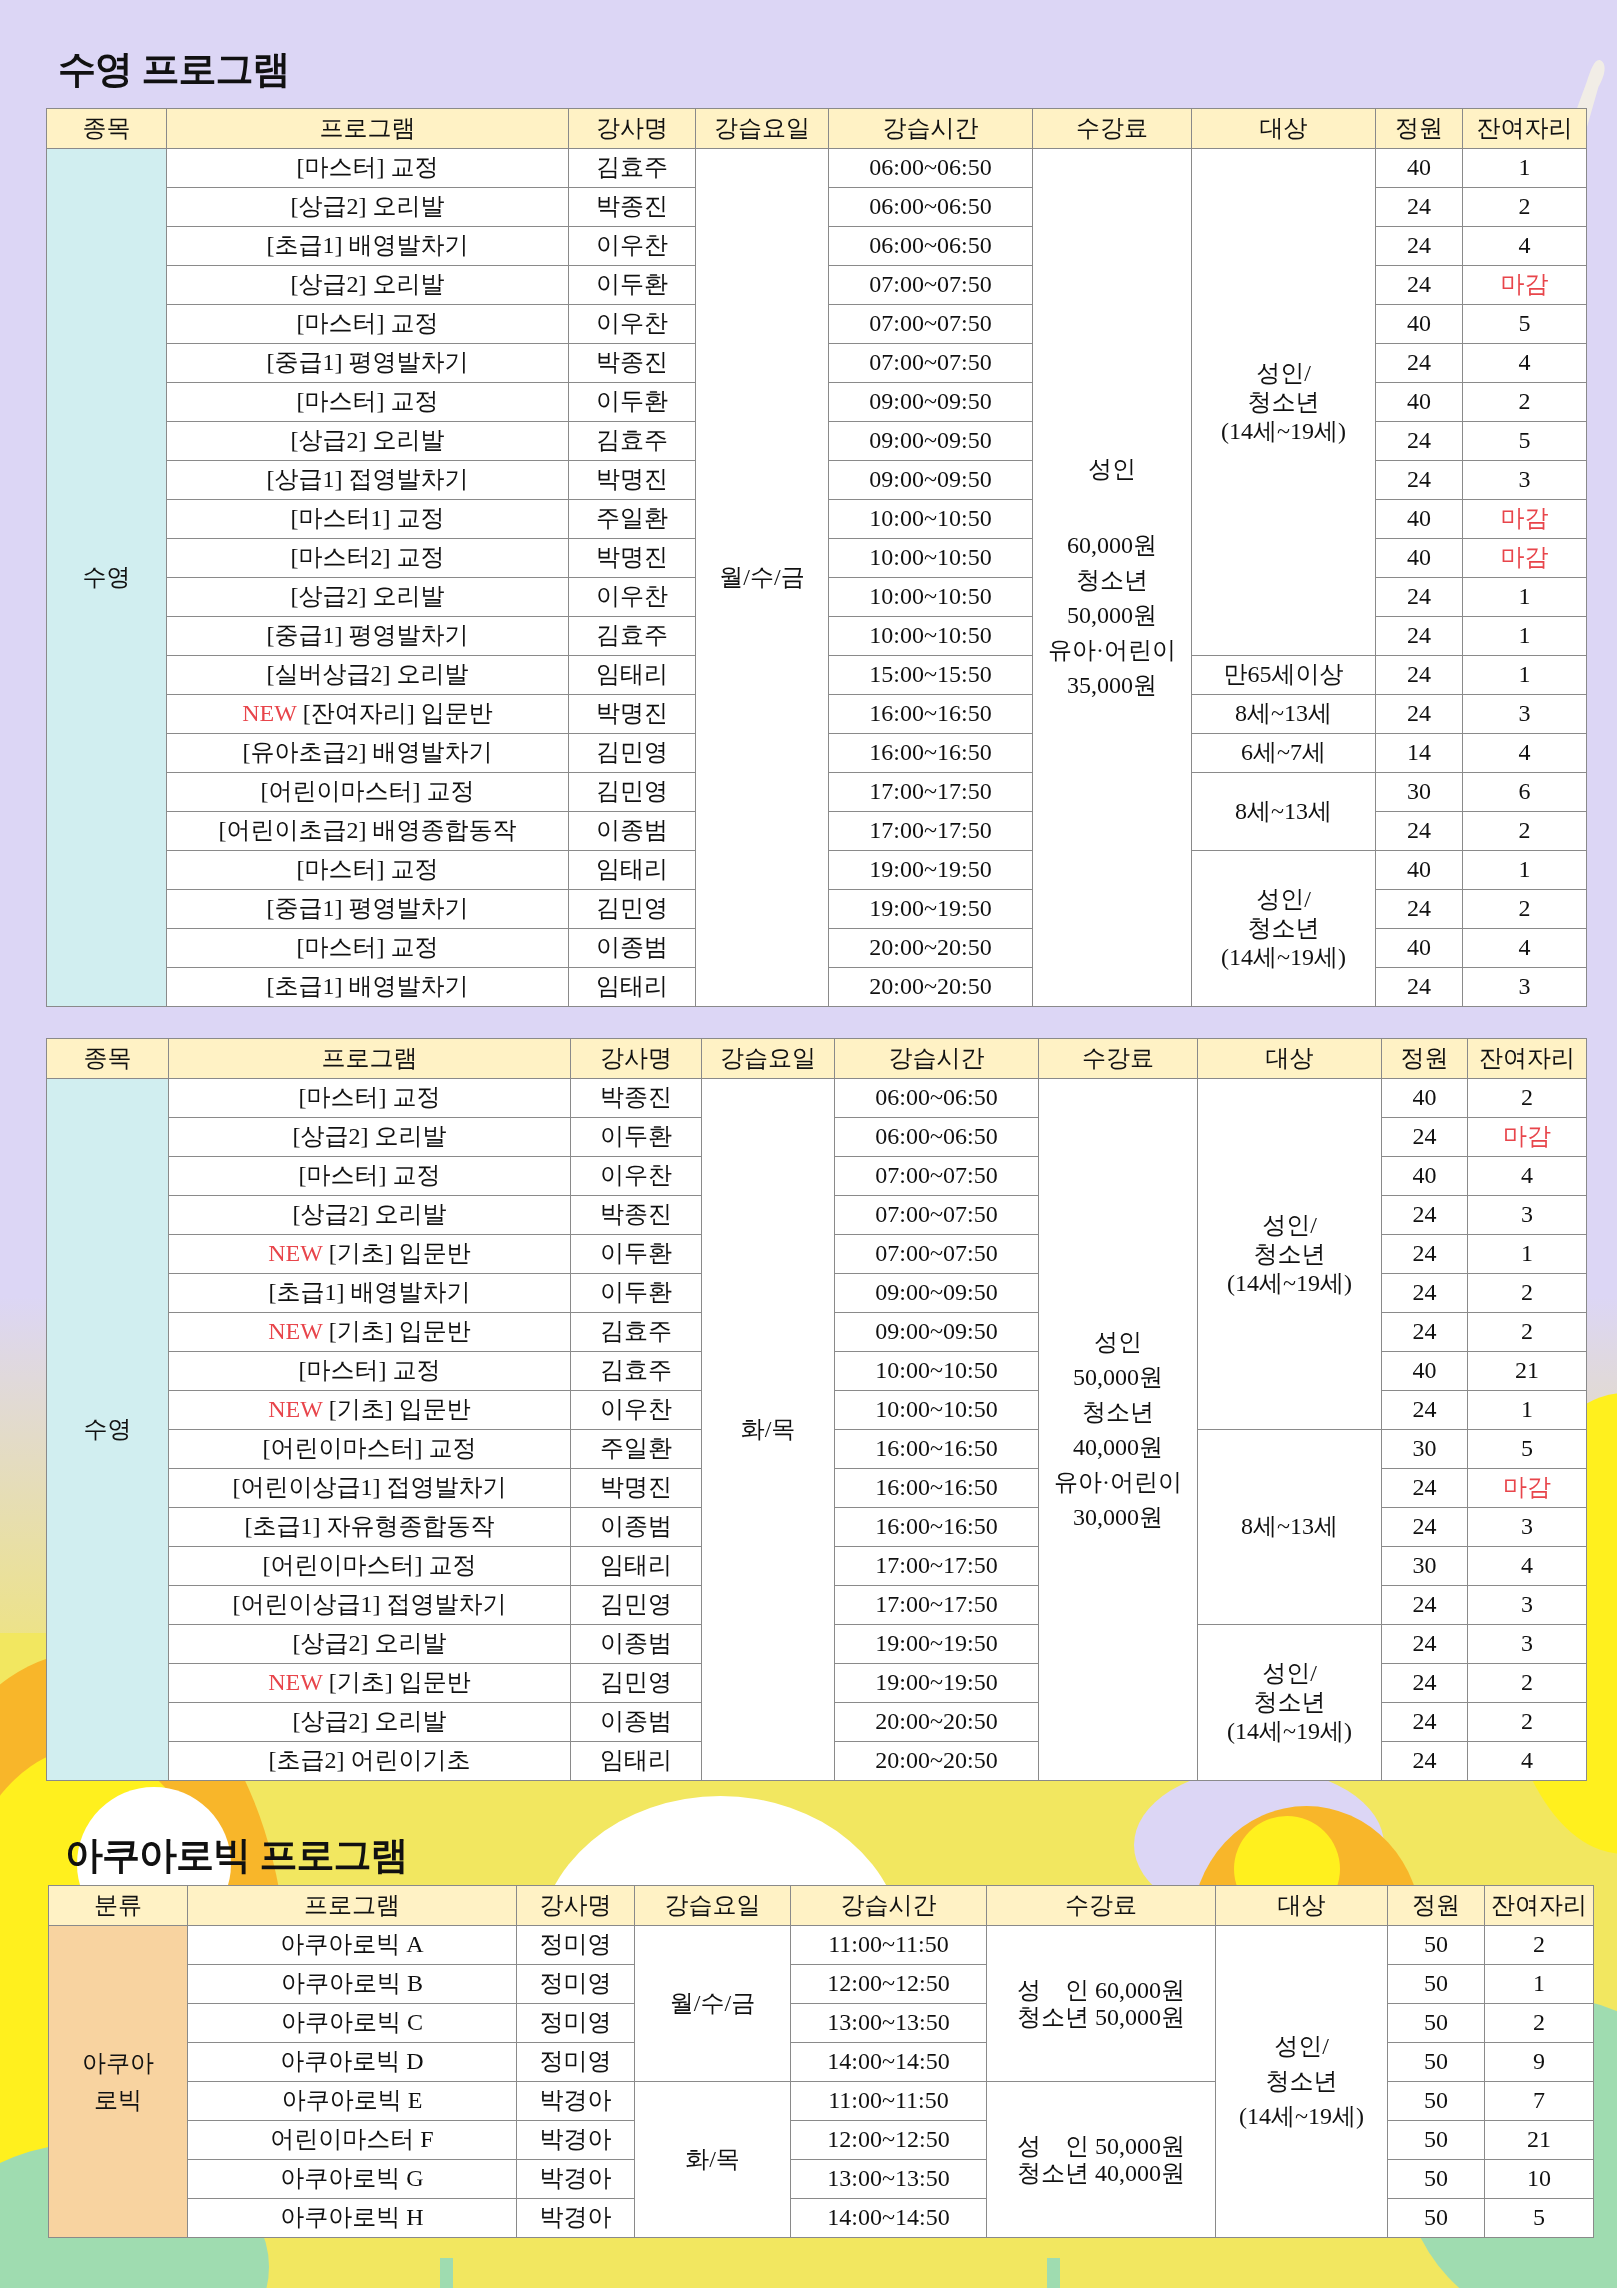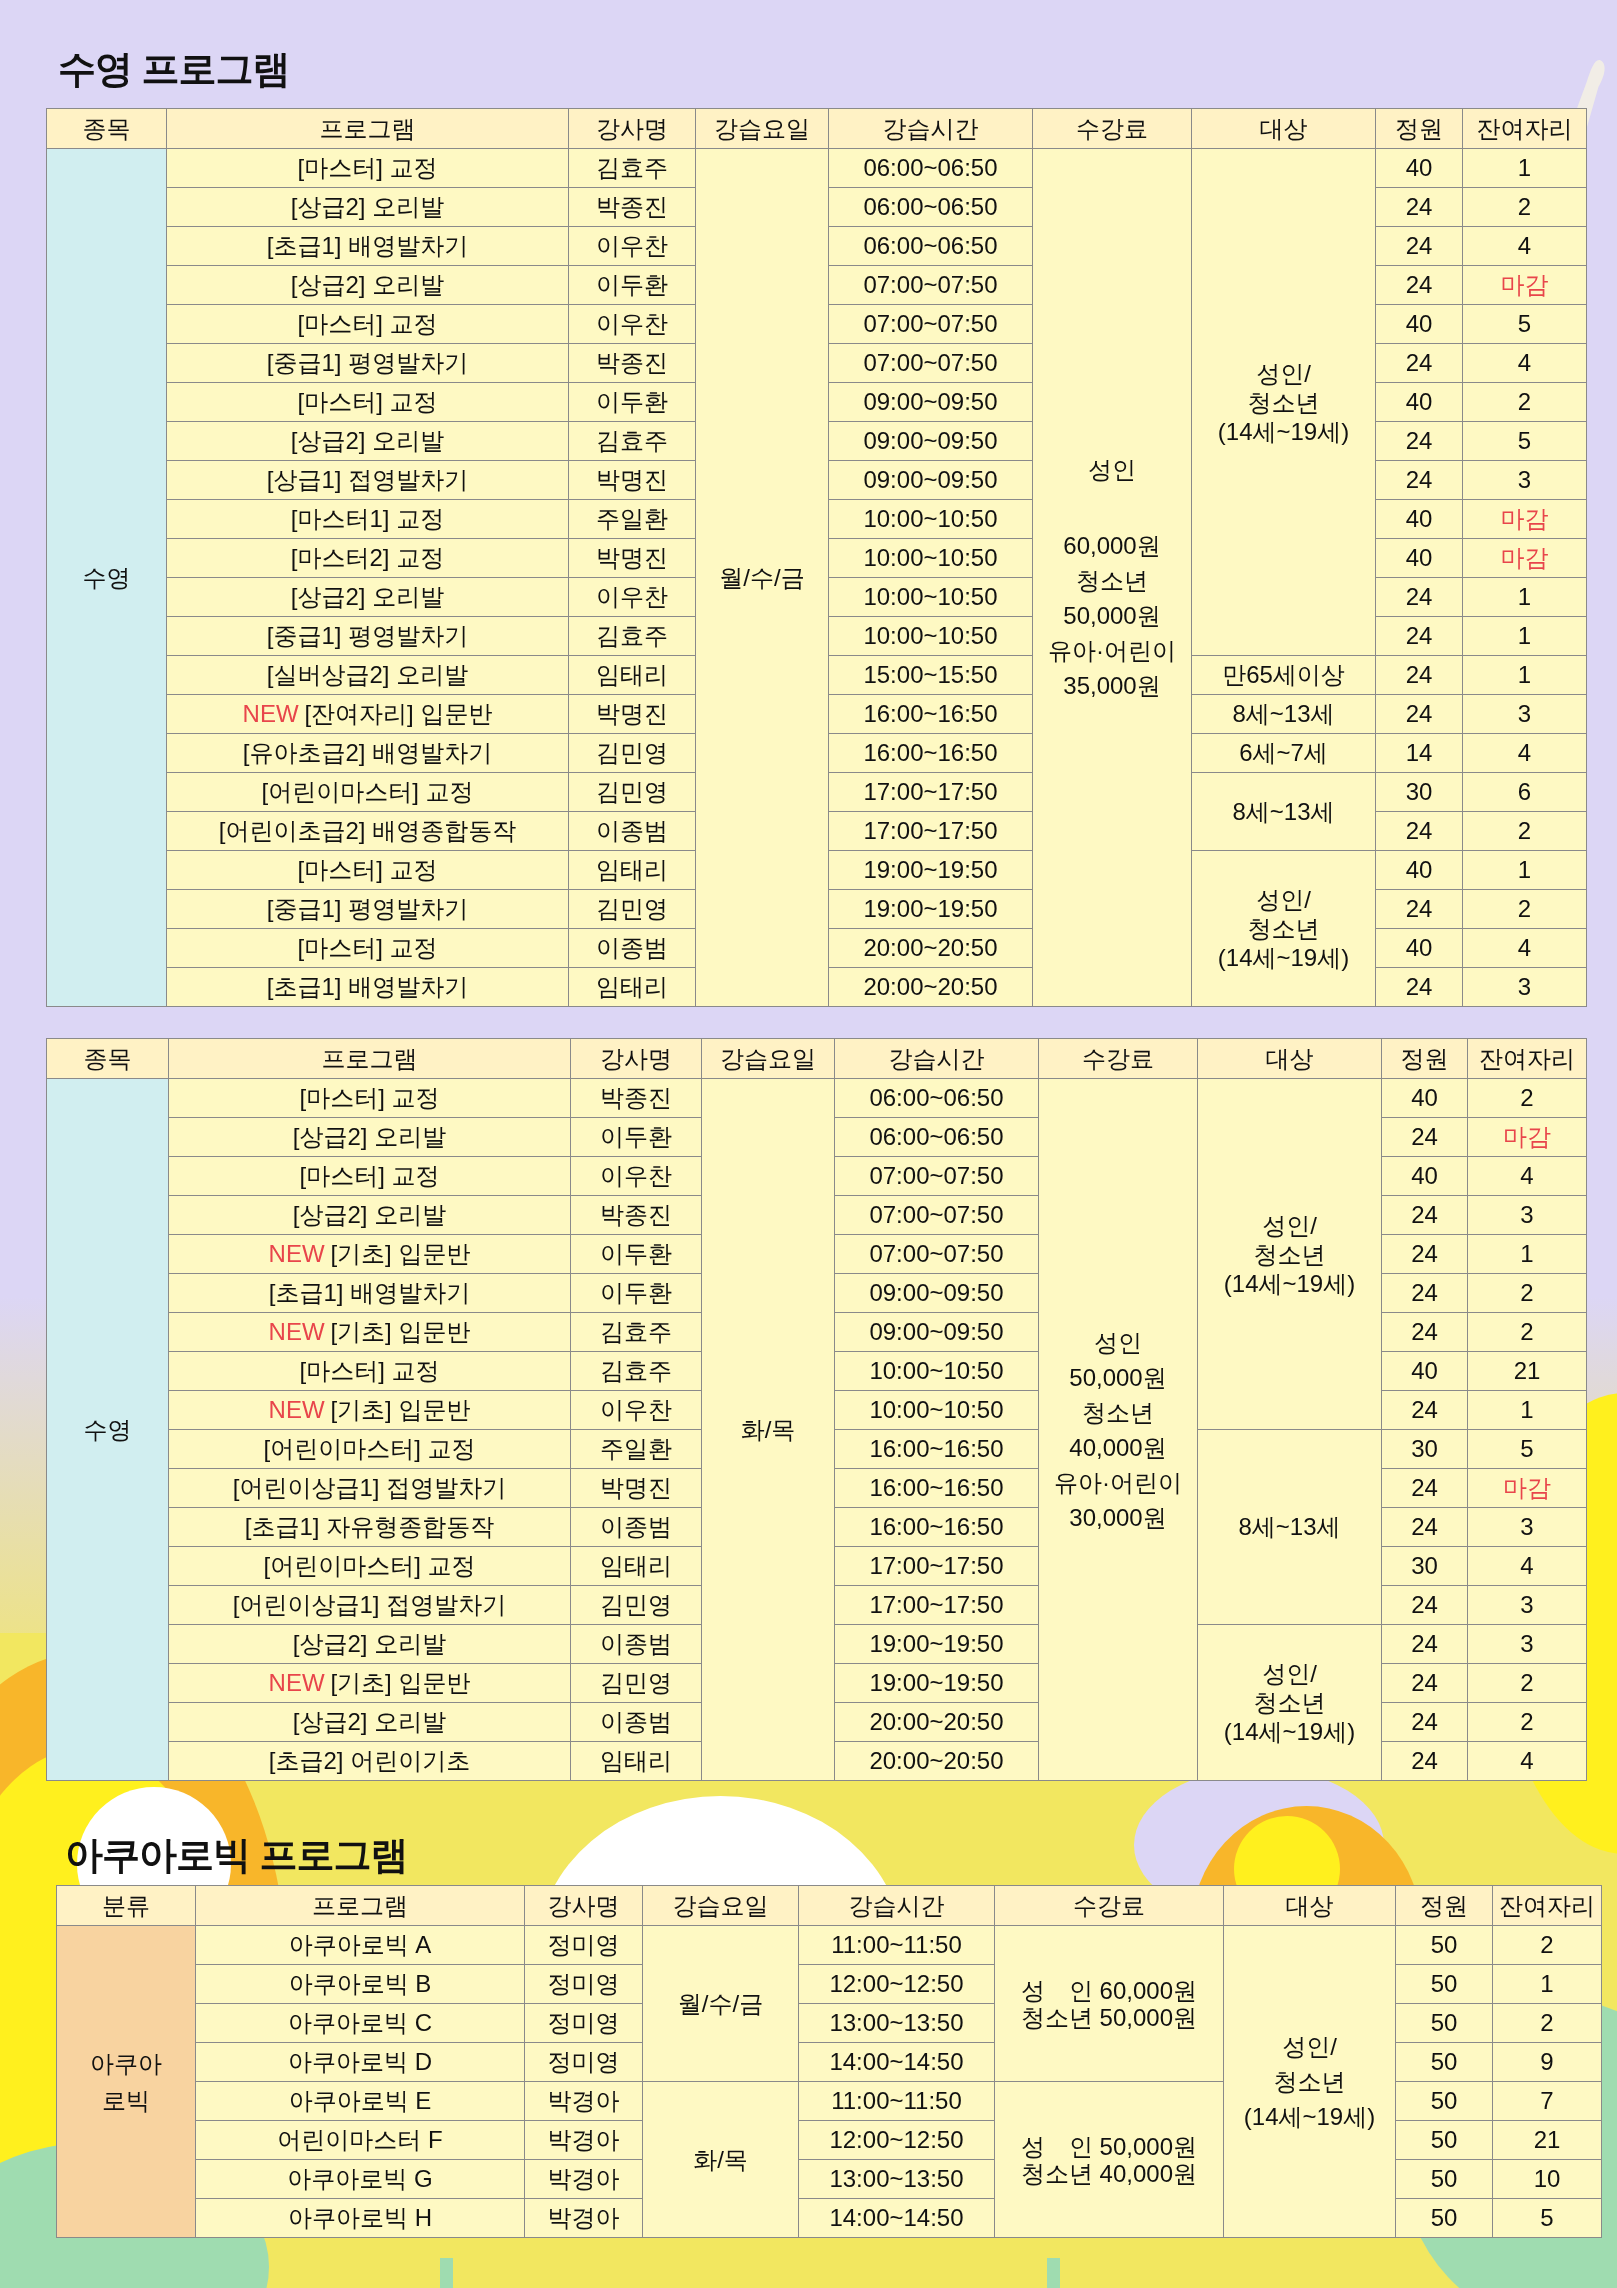--- a/index.html
+++ b/index.html
@@ -28,22 +28,22 @@
   .stem { position: absolute; width: 13.4px; background: #9fdcb0; top: 2258px; height: 38px; }
   .swimmer { position: absolute; right: 9.6px; top: 58px; width: 67px; height: 144px; }
 
   .section-title {
     position: absolute; left: 58px; margin: 0;
     font-family: "Liberation Sans", "DejaVu Sans", sans-serif;
     font-weight: bold; font-size: 38px; letter-spacing: -1px; color: #111;
   }
   table.grid {
     position: absolute; border-collapse: collapse; table-layout: fixed;
-    font-family: Liberation Sans, sans-serif;
-    font-size: 24px; background: #fef9c3;
+    font-family: Liberation Serif, serif;
+    font-size: 24px; background: #ffffff;
   }
   table.grid th, table.grid td {
     border: 1.9px solid #8a8a8a; padding: 0; text-align: center; vertical-align: middle;
     line-height: 1.15; white-space: nowrap; overflow: hidden;
   }
   table.grid thead th { background: #fff2c5; font-weight: normal; height: 39px; }
   table.grid tbody td { height: 38px; }
   td.cat { background: #d1eef0; }
   td.cat-aqua { background: #f8d3a0; white-space: normal; }
   td.prog { text-align: left; padding-left: 9.6px; margin-left: 7px; }
@@ -454,21 +454,21 @@
         <td>임태리</td>
         <td>20:00~20:50</td>
         <td>24</td>
         <td>4</td>
       </tr>
     </tbody>
 </table>
 
 <h1 class="section-title" style="top:1830px; left:53px;margin-left:12px;">아쿠아로빅 프로그램</h1>
 
-<table class="grid" id="aqua" style="left:56px; top:1885px; width:1544px;padding-left:30px;">
+<table class="grid" id="aqua" style="left:48px; top:1885px; width:1544px;padding-left:30px;">
   <colgroup>
     <col style="width:139px">
       <col style="width:329px">
       <col style="width:118px">
       <col style="width:156px">
     <col style="width:196px">
       <col style="width:229px">
       <col style="width:172px">
       <col style="width:97px">
       <col style="width:109px">

